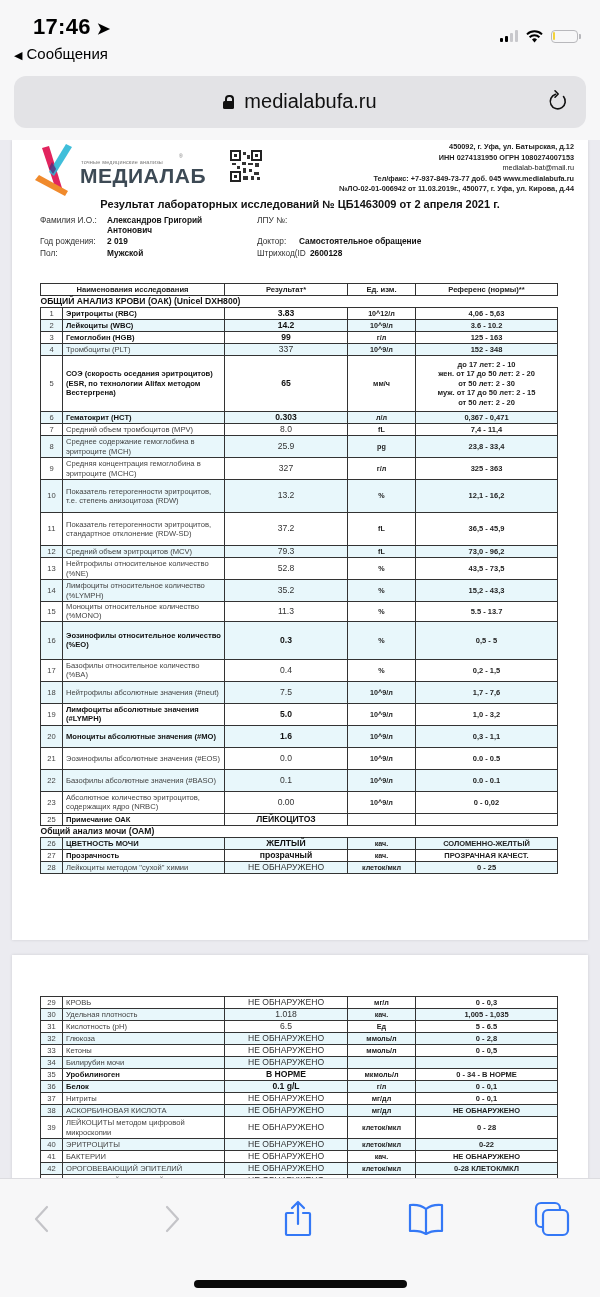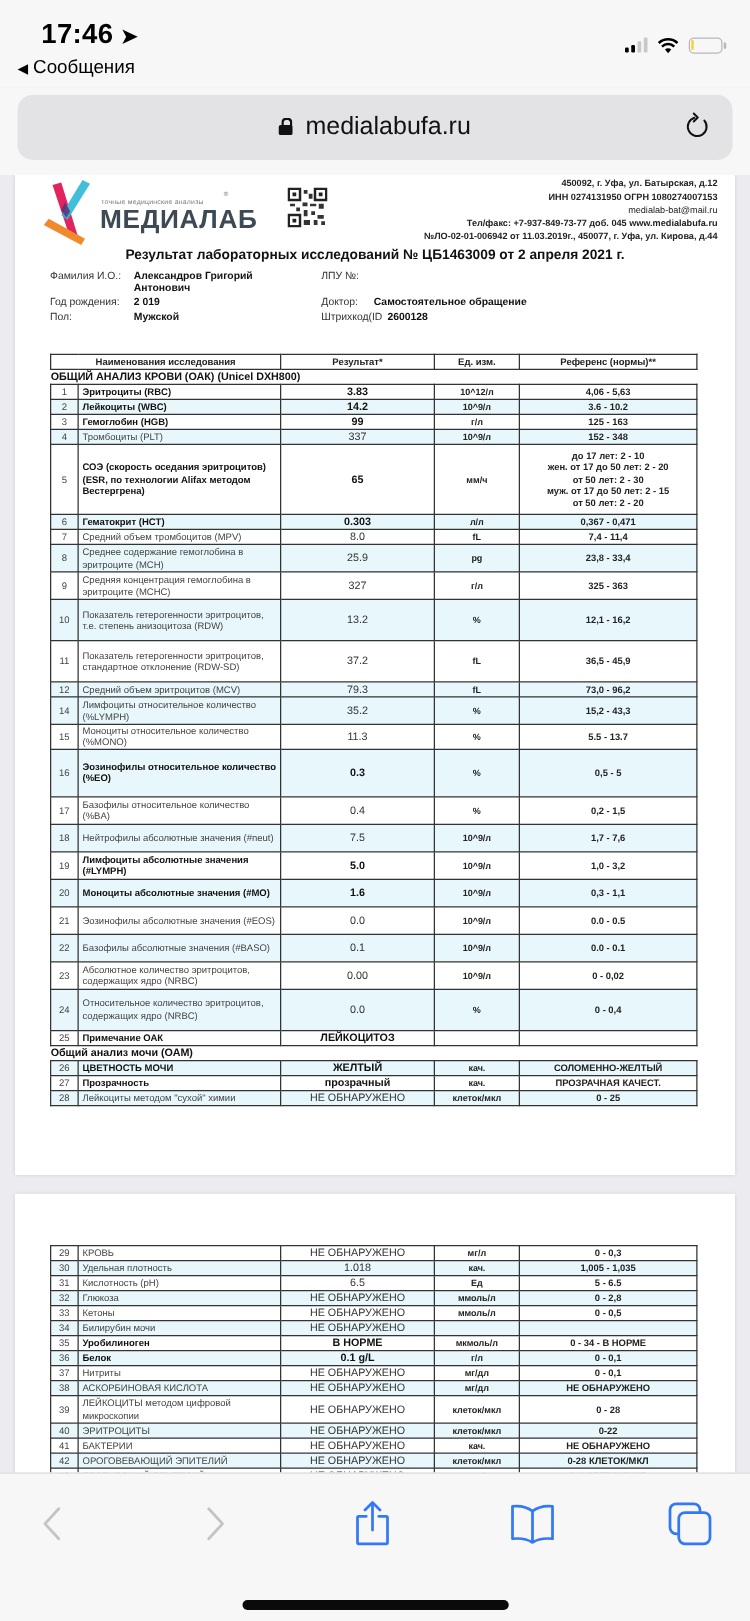--- a/index.html
+++ b/index.html
@@ -251,20 +251,27 @@
             <td class="unit">fL</td>
             <td class="ref" style="white-space: pre-line;">36,5 - 45,9</td>
           </tr>
           <tr class="alt plain" style="height: 12px;">
             <td class="num">12</td>
             <td class="name">Средний объем эритроцитов (MCV)</td>
             <td class="res">79.3</td>
             <td class="unit">fL</td>
             <td class="ref" style="white-space: pre-line;">73,0 - 96,2</td>
           </tr>
+          <tr class="plain" style="height: 22px;">
+            <td class="num">13</td>
+            <td class="name">Нейтрофилы относительное количество (%NE)</td>
+            <td class="res">52.8</td>
+            <td class="unit">%</td>
+            <td class="ref" style="white-space: pre-line;">43,5 - 73,5</td>
+          </tr>
           <tr class="alt plain" style="height: 22px;">
             <td class="num">14</td>
             <td class="name">Лимфоциты относительное количество (%LYMPH)</td>
             <td class="res">35.2</td>
             <td class="unit">%</td>
             <td class="ref" style="white-space: pre-line;">15,2 - 43,3</td>
           </tr>
           <tr class="plain" style="height: 15px;">
             <td class="num">15</td>
             <td class="name">Моноциты относительное количество (%MONO)</td>
@@ -320,27 +327,20 @@
             <td class="res">0.1</td>
             <td class="unit">10^9/л</td>
             <td class="ref" style="white-space: pre-line;">0.0 - 0.1</td>
           </tr>
           <tr class="plain" style="height: 22px;">
             <td class="num">23</td>
             <td class="name">Абсолютное количество эритроцитов, содержащих ядро (NRBC)</td>
             <td class="res">0.00</td>
             <td class="unit">10^9/л</td>
             <td class="ref" style="white-space: pre-line;">0 - 0,02</td>
-          </tr>
-          <tr class="alt plain" style="height: 33px;">
-            <td class="num">24</td>
-            <td class="name">Относительное количество эритроцитов, содержащих ядро (NRBC)</td>
-            <td class="res">0.0</td>
-            <td class="unit">%</td>
-            <td class="ref" style="white-space: pre-line;">0 - 0,4</td>
           </tr>
           <tr class="bold" style="height: 12px;">
             <td class="num">25</td>
             <td class="name">Примечание ОАК</td>
             <td class="res">ЛЕЙКОЦИТОЗ</td>
             <td class="unit"></td>
             <td class="ref" style="white-space: pre-line;"></td>
           </tr>
           <tr class="section">
             <td colspan="5">Общий анализ мочи (ОАМ)</td>

